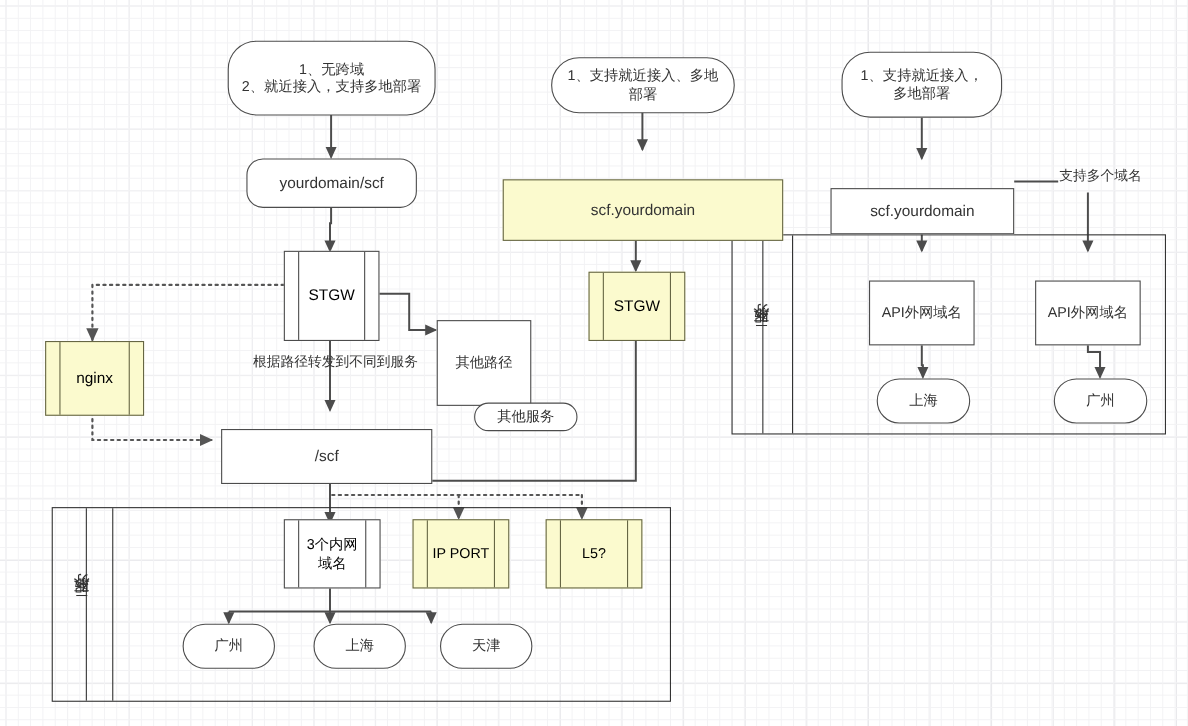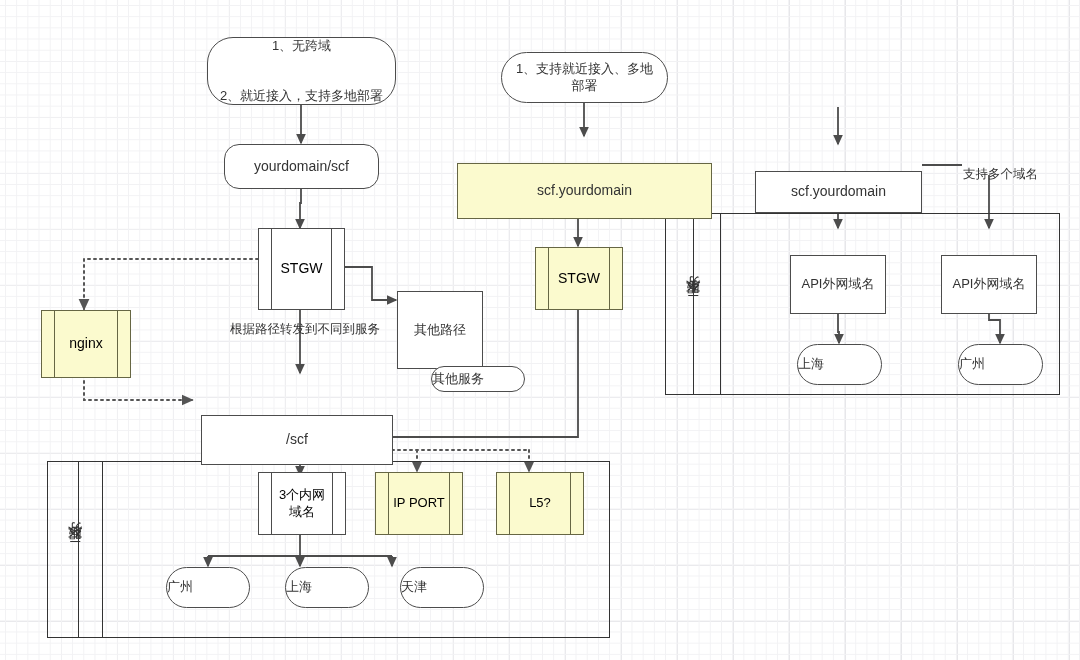--- a/index.html
+++ b/index.html
@@ -47,21 +47,20 @@
   .rect {
     background: #ffffff;
     border: 1.6px solid #4c4c4c;
     margin-top: 26px;
   }
   
   .round {
     background: #ffffff;
     border: 1.6px solid #4c4c4c;
     border-radius: 26px;
-    justify-content: space-between;
   }
   
   .softrect {
     background: #ffffff;
     border: 1.6px solid #4c4c4c;
     border-radius: 8px;
   }
   
   .process {
     background: #ffffff;
@@ -233,36 +232,39 @@
   </div>
 
   <div class="node rect fs13" style="left:397px; top:265px; width:86px; height:78px;">
     <span>其他路径</span>
   </div>
 
   <div class="node round fs13" style="left:431px; top:366px; width:94px; height:26px;">
     <span>其他服务</span>
   </div>
 
-  <div class="node rect fs14" style="left:201px; top:389px; width:192px; height:50px;">
+  <div class="node rect fs14" style="left:201px; top:364px; width:192px; height:50px;">
     <span>/scf</span>
   </div>
 
   <div class="node round fs13" style="left:501px; top:52px; width:167px; height:51px; padding:0 10px;">
     <span>1、支持就近接入、多地部署</span>
   </div>
 
   <div class="node rect yellow fs14" style="left:457px; top:137px; width:255px; height:56px;">
     <span>scf.yourdomain</span>
   </div>
 
   <div class="process yellow fs14" style="left:535px; top:247px; width:86px; height:61px;">
     <span class="plabel">STGW</span>
   </div>
 
+  <div class="node round fs13" style="left:765px; top:47px; width:146px; height:60px; padding:0 14px;">
+    <span>1、支持就近接入，多地部署</span>
+  </div>
 
   <div class="node rect fs14" style="left:755px; top:145px; width:167px; height:42px;">
     <span>scf.yourdomain</span>
   </div>
 
   <div class="node rect fs13" style="left:790px; top:229px; width:96px; height:59px;">
     <span>API外网域名</span>
   </div>
 
   <div class="node rect fs13" style="left:941px; top:229px; width:96px; height:59px;">
@@ -298,17 +300,17 @@
   </div>
 
   <div class="node round fs13" style="left:400px; top:567px; width:84px; height:41px;">
     <span>天津</span>
   </div>
 
   <div class="edge-label" style="left:230px; top:321px;">
     <span>根据路径转发到不同到服务</span>
   </div>
 
-  <div class="edge-label" style="left:963px; top:166px;">
+  <div class="edge-label" style="left:963px; top:152px;">
     <span>支持多个域名</span>
   </div>
 
 </div>
 
 </body></html>

